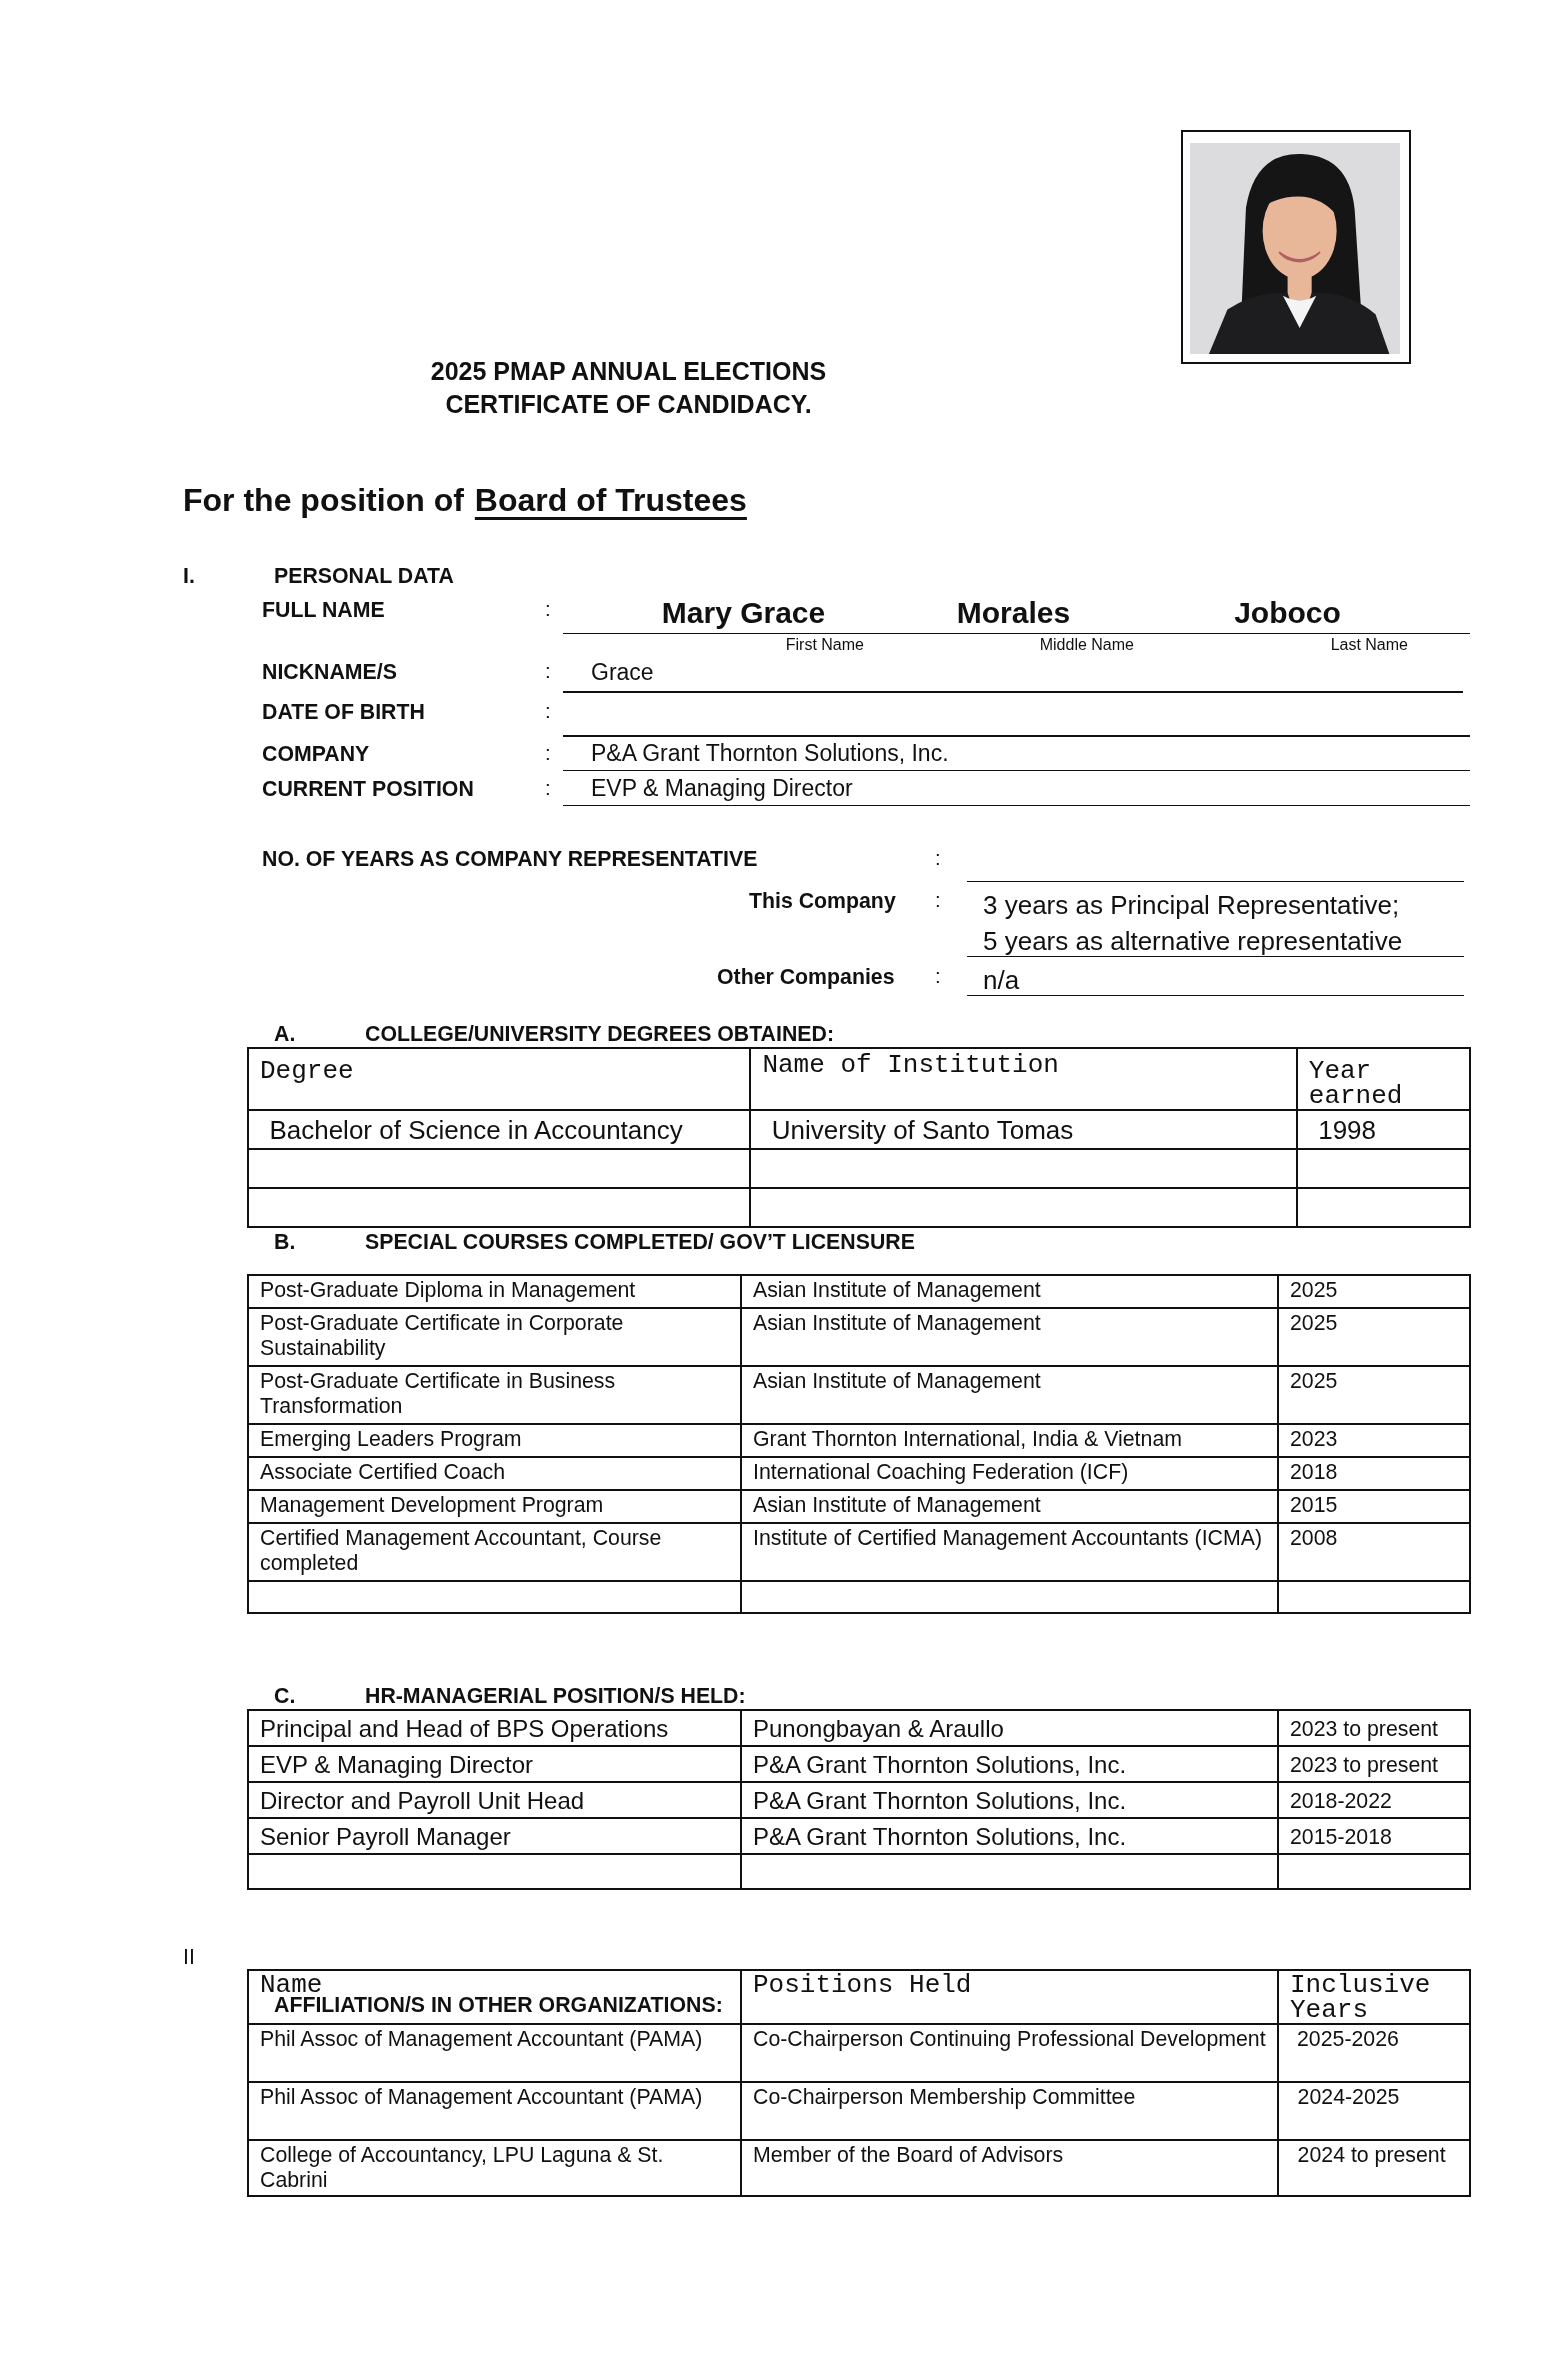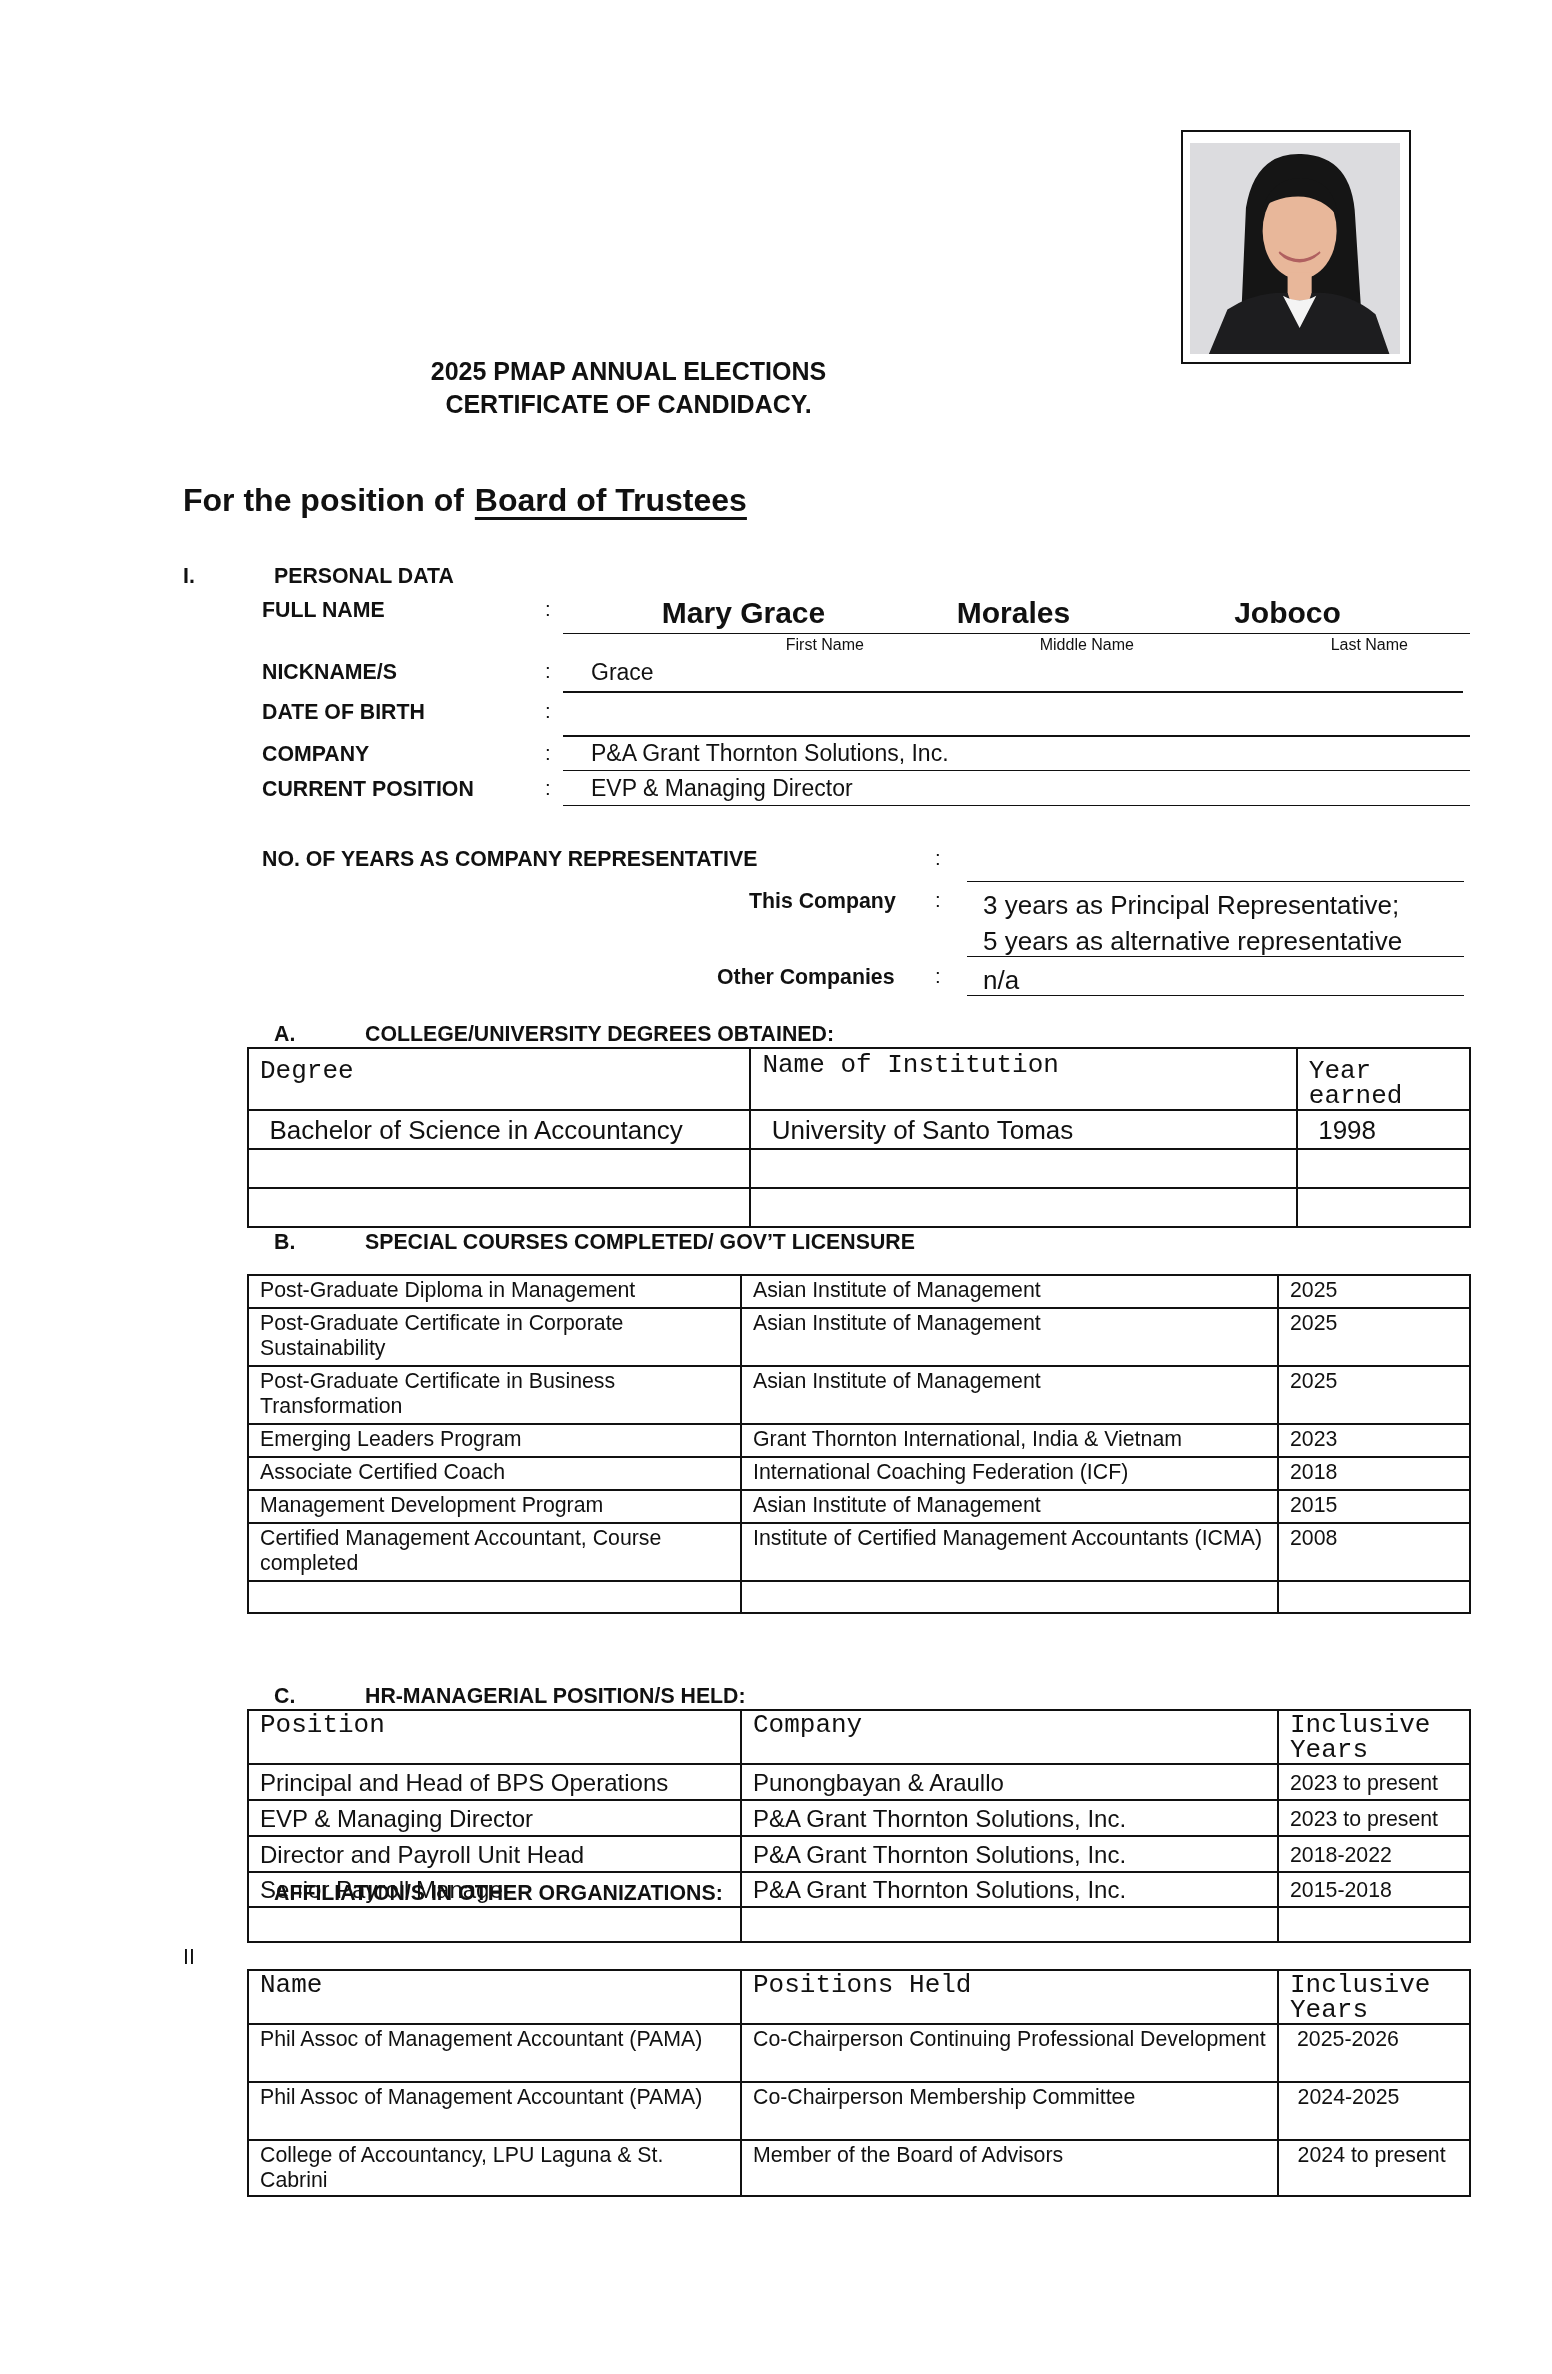--- a/index.html
+++ b/index.html
@@ -170,25 +170,20 @@
     <td class="c2"></td>
     <td></td>
   </tr>
 </tbody>
   </table>
 
 <div class="abs sec" style="left:274px; top:1684px;">C.</div>
 <div class="abs sec" style="left:365px; top:1684px;">HR-MANAGERIAL POSITION/S HELD:</div>
 <table class="grid" style="top:1709px;">
   <tbody>
-      <tr class="hdr" style="height:28px;">
-    <td class="c1">Position</td>
-    <td class="c2">Company</td>
-    <td>Inclusive Years</td>
-  </tr>
   <tr style="height:35px;">
     <td class="c1" style="font-size:24px;line-height:32px;">Principal and Head of BPS Operations</td>
     <td class="c2" style="font-size:24px;line-height:32px;">Punongbayan &amp; Araullo</td>
     <td style="line-height:32px;">2023 to present</td>
   </tr>
   <tr style="height:35px;">
     <td class="c1" style="font-size:24px;line-height:32px;">EVP &amp; Managing Director</td>
     <td class="c2" style="font-size:24px;line-height:32px;">P&amp;A Grant Thornton Solutions, Inc.</td>
     <td style="line-height:32px;">2023 to present</td>
   </tr>
@@ -204,21 +199,21 @@
   </tr>
   <tr style="height:35px;">
     <td class="c1"></td>
     <td class="c2"></td>
     <td></td>
   </tr>
 </tbody>
   </table>
 
 <div class="abs sec" style="left:183px; top:1945px; font-weight:normal;">II</div>
-<div class="abs sec" style="left:274px; top:1881px;">AFFILIATION/S IN OTHER ORGANIZATIONS:</div>
+<div class="abs sec" style="left:274px; top:1993px;">AFFILIATION/S IN OTHER ORGANIZATIONS:</div>
 <table class="grid" style="top:1969px;">
   <tbody>
       <tr class="hdr" style="height:28px;">
     <td class="c1">Name</td>
     <td class="c2">Positions Held</td>
     <td>Inclusive Years</td>
   </tr>
   <tr style="height:58px;">
     <td class="c1">Phil Assoc of Management Accountant (PAMA)</td>
     <td class="c2">Co-Chairperson Continuing Professional Development</td>

